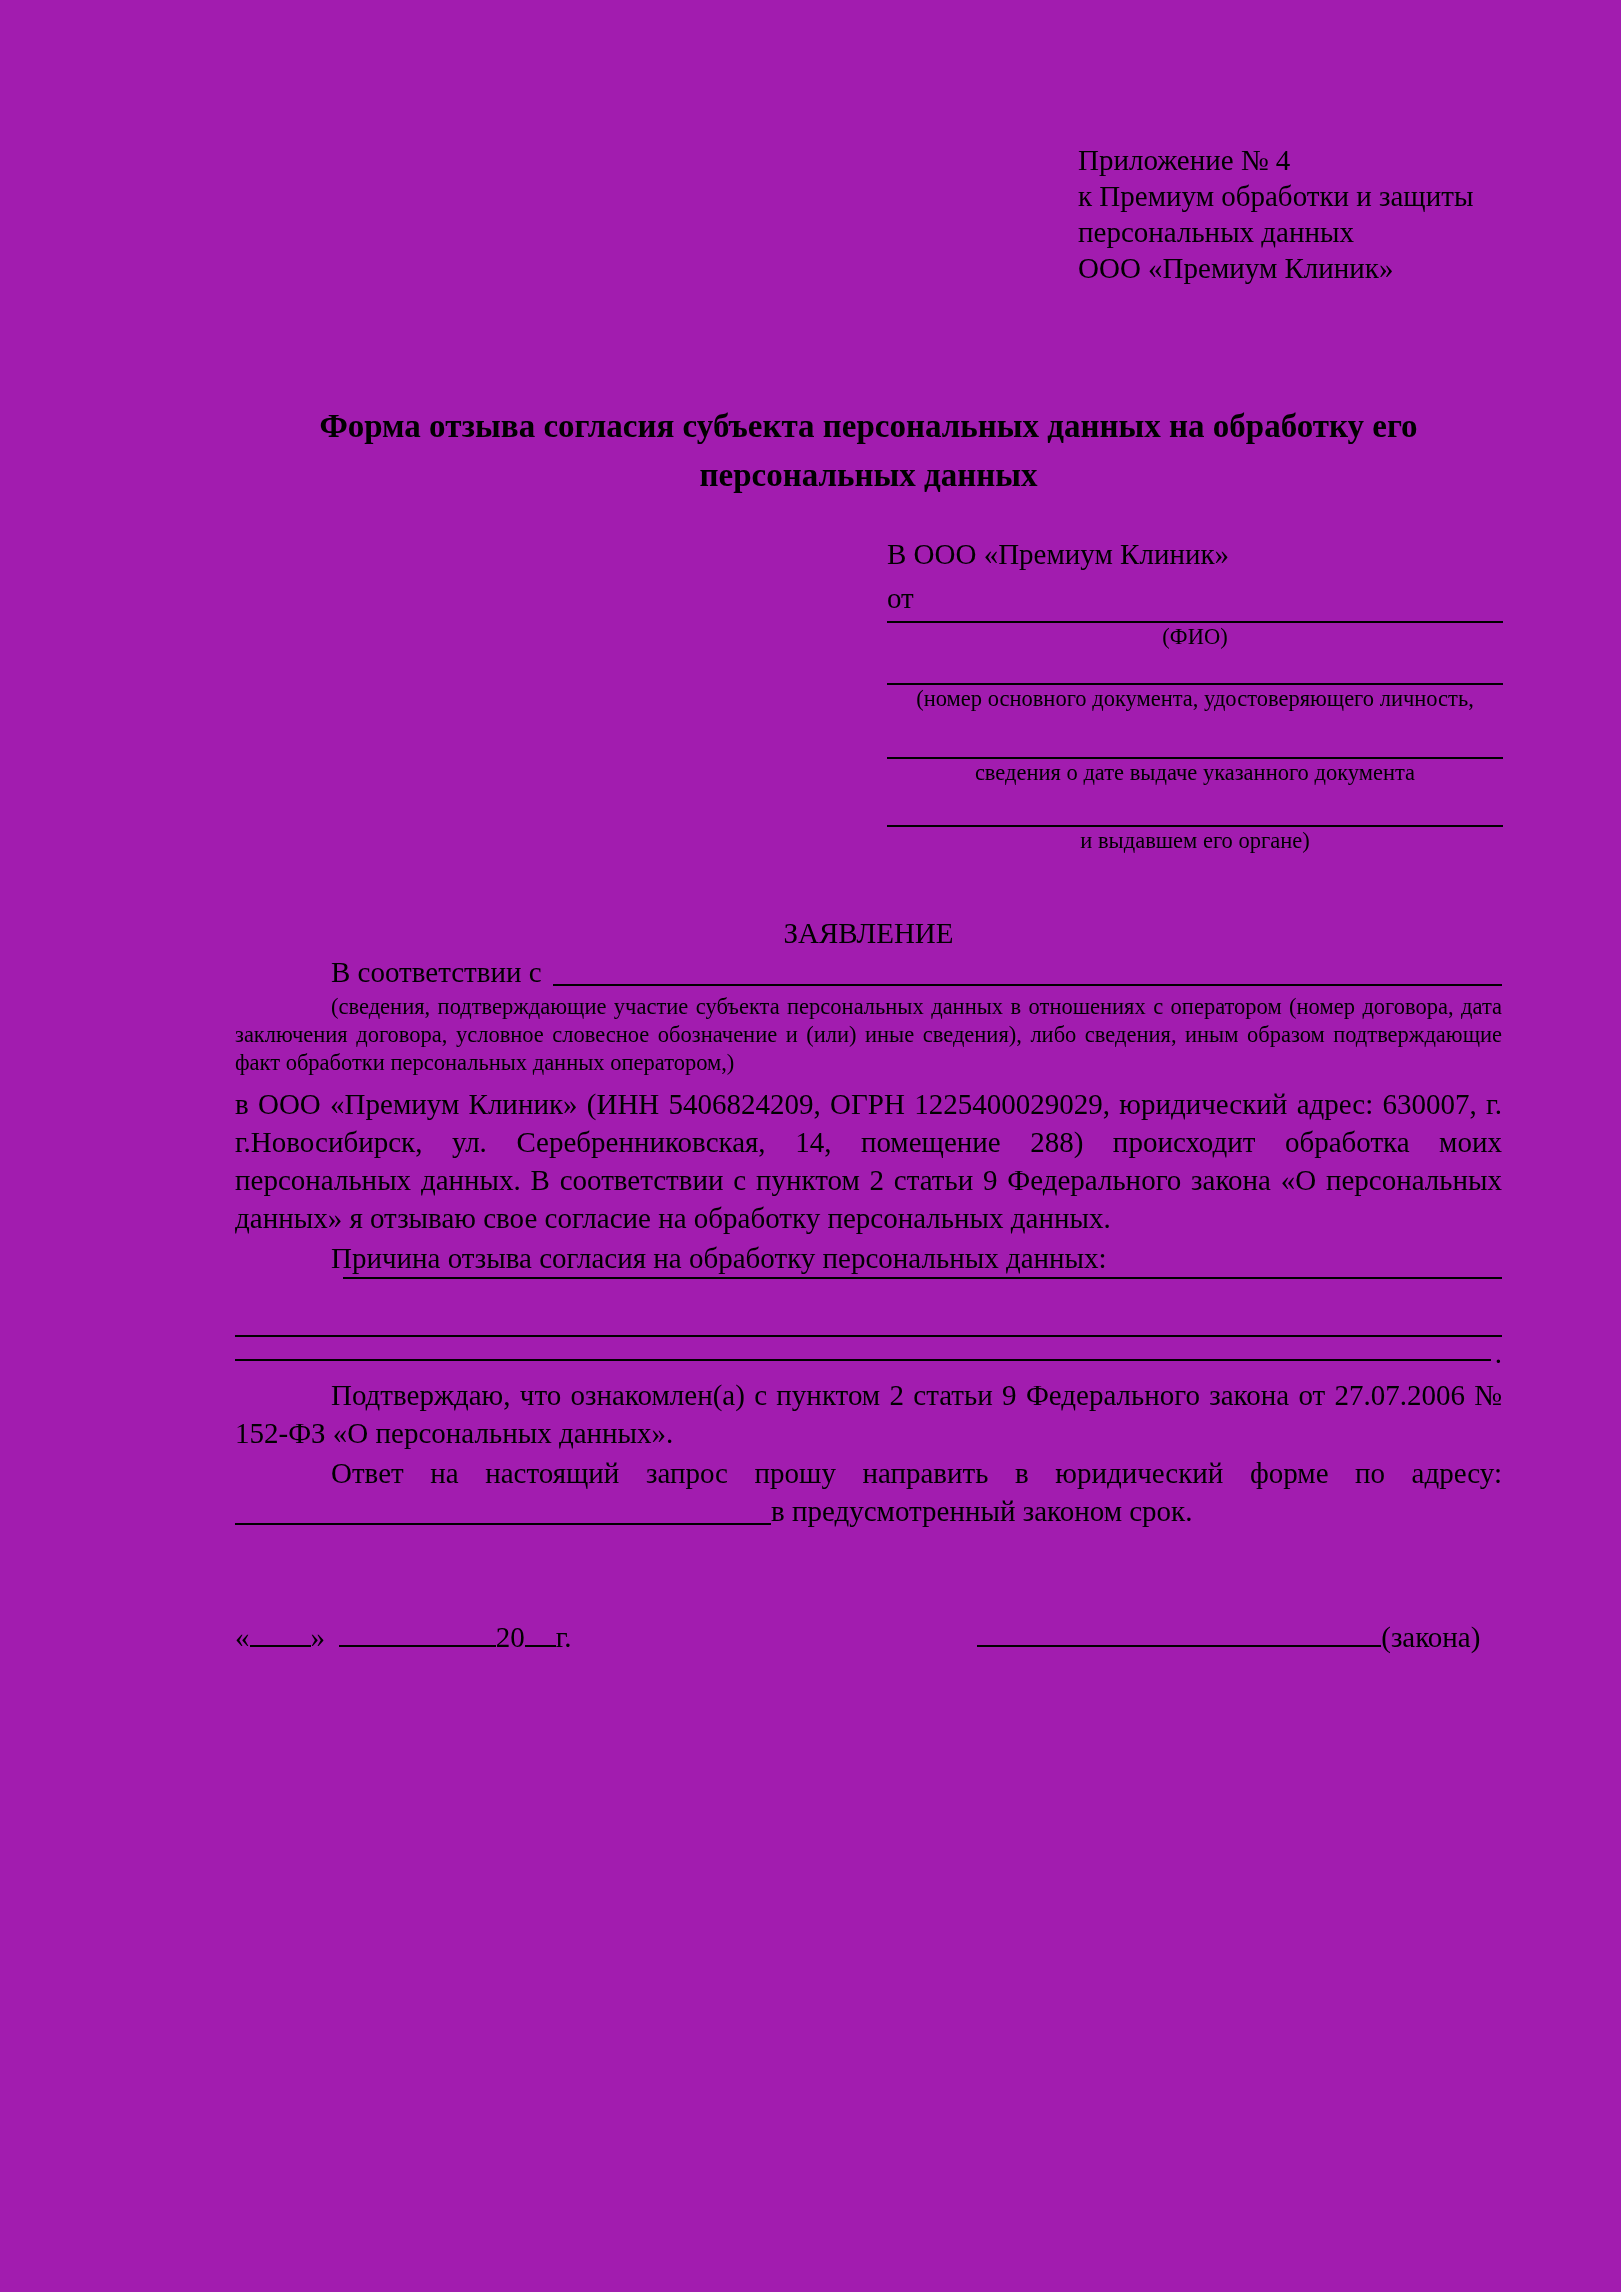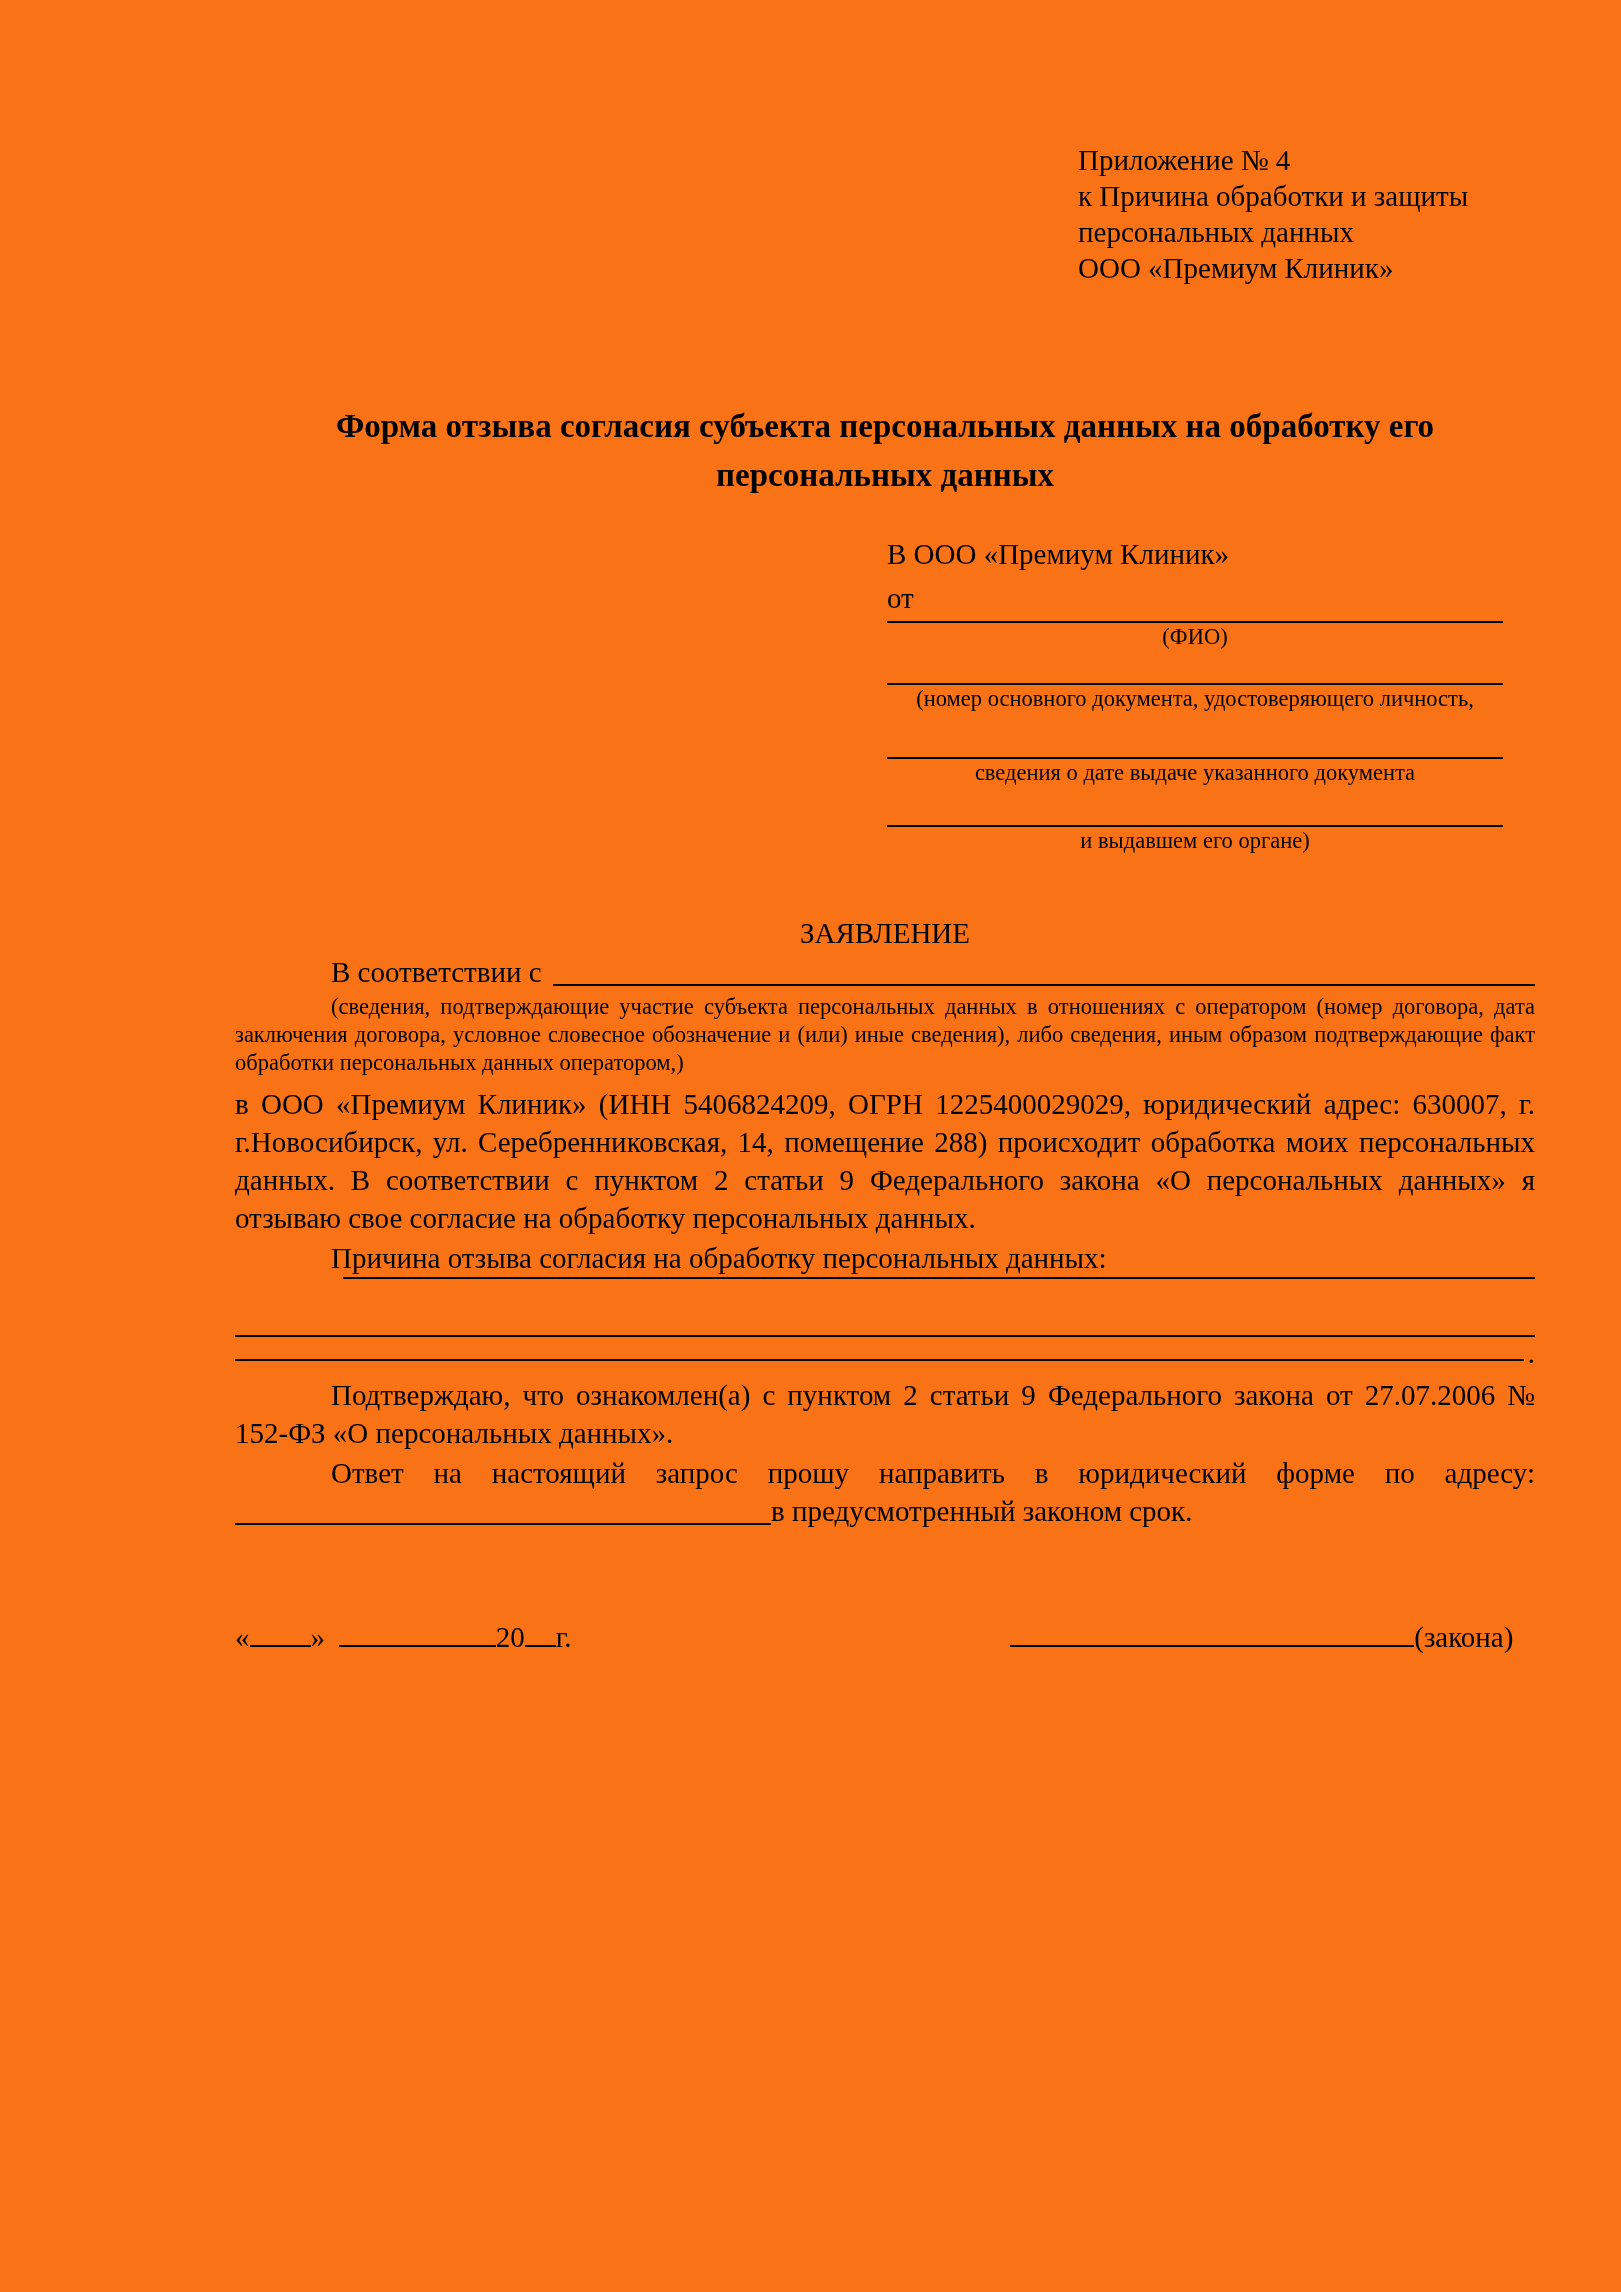--- a/index.html
+++ b/index.html
@@ -1,26 +1,26 @@
 <!DOCTYPE html>
 <html lang="ru"><head>
 <meta charset="utf-8">
 <style>
   html, body { margin: 0; padding: 0; background: #777; }
   .page {
     position: relative;
     width: 1621px;
     height: 2293px;
     margin: 0 auto;
-    background: #f97316;
+    background: #a21caf;
     color: #000000;
     font-family: "Liberation Serif", "DejaVu Serif", serif;
     font-size: 29px;
     box-sizing: border-box;
-    padding: 142px 86px 0 235px;
+    padding: 142px 119px 0 235px;
     overflow: hidden;
   }
   
   .header-note { margin-left: 843px; line-height: 36px; }
   .hn-line { white-space: nowrap; }
 
   
   .doc-title {
     margin: 116px 0 0 0;
     font-size: 33px;
@@ -99,21 +99,21 @@
   .sig-group { margin-right: 21.6px; white-space: nowrap; }
   .date-group { white-space: nowrap; }
 </style>
 </head>
 <body>
 
 <div class="page">
 
   <div class="header-note">
     <div class="hn-line">Приложение № 4</div>
-    <div class="hn-line">к Причина обработки и защиты</div>
+    <div class="hn-line">к Премиум обработки и защиты</div>
     <div class="hn-line">персональных данных</div>
     <div class="hn-line">ООО «Премиум Клиник»</div>
   </div>
 
   <h1 class="doc-title">Форма отзыва согласия субъекта персональных данных на обработку его персональных данных</h1>
 
   <div class="addressee">
     <div class="addr-to">В ООО «Премиум Клиник»</div>
     <div class="addr-from">от</div>
 

